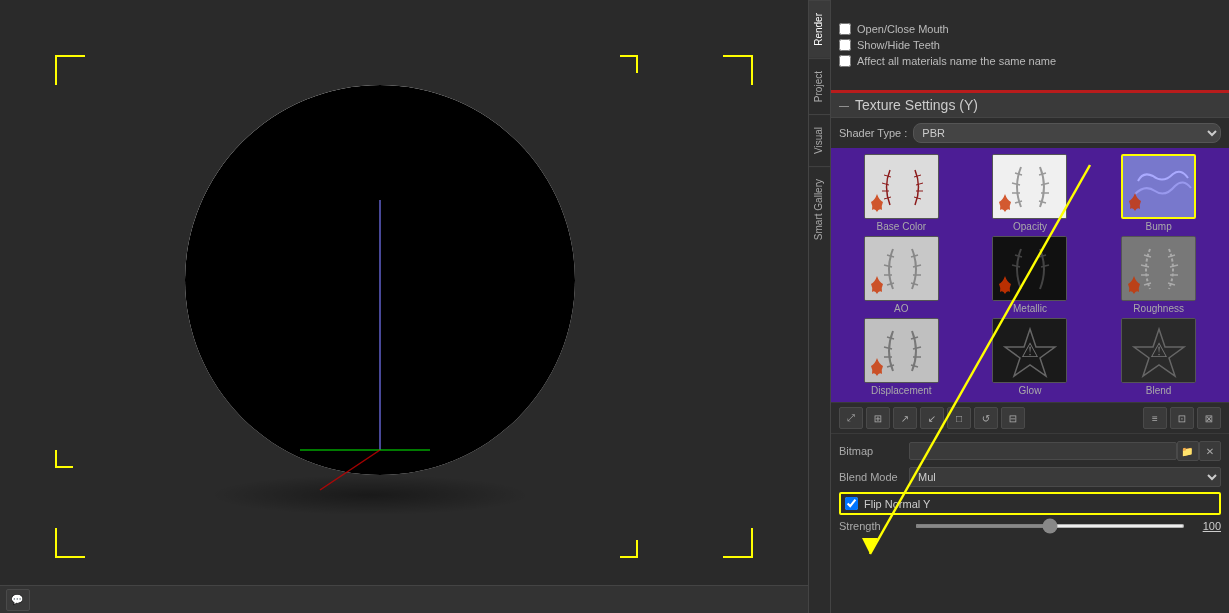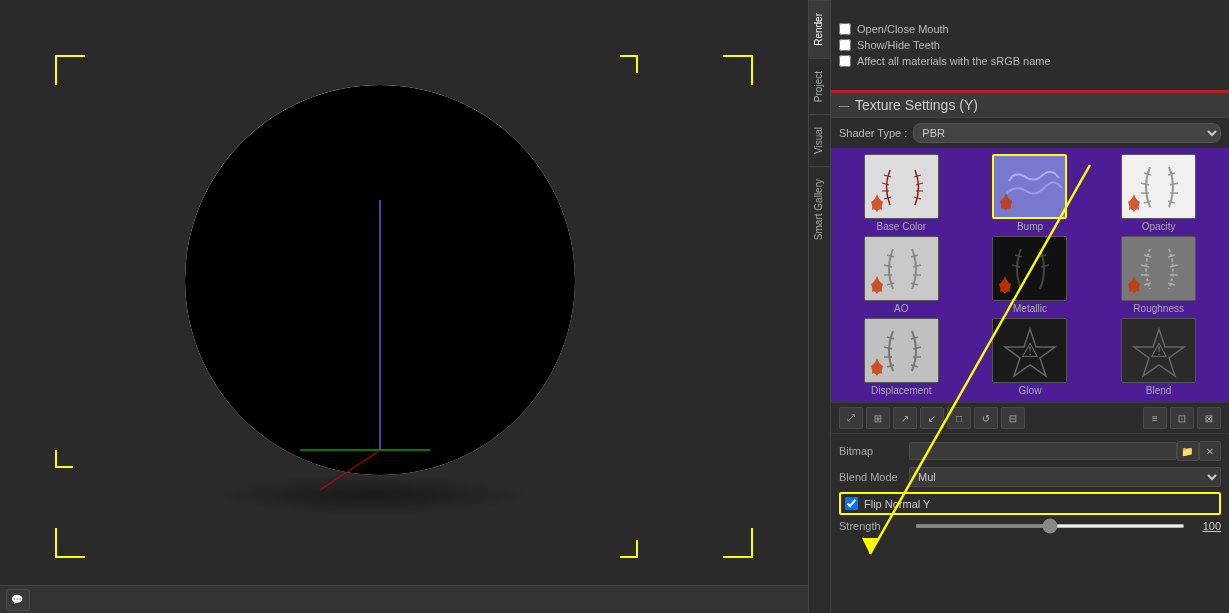--- a/index.html
+++ b/index.html
@@ -469,21 +469,21 @@
     <div class="checkbox-row">
       <input type="checkbox" style="">
       <span>Open/Close Mouth</span>
     </div>
     <div class="checkbox-row">
       <input type="checkbox" style="">
       <span>Show/Hide Teeth</span>
     </div>
     <div class="checkbox-row">
       <input type="checkbox" style="">
-      <span>Affect all materials with the sRGB name</span>
+      <span>Affect all materials name the same name</span>
     </div>
   </div>
 
   <div class="section-header">
     <span class="section-collapse">—</span>
     <span class="section-title">Texture Settings (Y)</span>
   </div>
 
   <div class="shader-row">
     <span>Shader Type :</span>
@@ -514,34 +514,20 @@
           </g>
         </svg>
         <svg class="fire-icon-svg" viewBox="0 0 16 20">
             <path d="M8 0 Q6 6 2 8 Q4 12 3 16 Q6 14 8 18 Q10 14 13 16 Q12 12 14 8 Q10 6 8 0Z" fill="#cc3300" opacity="0.8"></path>
           </svg>
       </div>
       <span class="texture-label">Base Color</span>
     </div>
 
     <div class="texture-cell">
-      <div class="texture-thumb thumb-bump selected">
-        <svg width="75" height="65" viewBox="0 0 75 65">
-          <rect width="75" height="65" fill="#7878cc"></rect>
-          <path d="M15 25 Q20 15 30 20 Q40 28 50 18 Q58 12 65 22" fill="none" stroke="#aaaaff" stroke-width="2"></path>
-          <path d="M12 38 Q22 28 32 35 Q42 42 52 30 Q60 22 68 32" fill="none" stroke="#9999ee" stroke-width="2"></path>
-        </svg>
-        <svg class="fire-icon-svg" viewBox="0 0 16 20">
-            <path d="M8 0 Q6 6 2 8 Q4 12 3 16 Q6 14 8 18 Q10 14 13 16 Q12 12 14 8 Q10 6 8 0Z" fill="#cc3300" opacity="0.8"></path>
-          </svg>
-      </div>
-      <span class="texture-label">Bump</span>
-    </div>
-
-    <div class="texture-cell">
       <div class="texture-thumb thumb-opacity">
         <svg width="75" height="65" viewBox="0 0 75 65">
           <rect width="75" height="65" fill="#f0f0f0"></rect>
           <path d="M28 12 Q20 32 28 52" fill="none" stroke="#999" stroke-width="2"></path>
           <path d="M47 12 Q55 32 47 52" fill="none" stroke="#999" stroke-width="2"></path>
           <g stroke="#999" stroke-width="1.5">
             <line x1="22" y1="18" x2="29" y2="20"></line>
               <line x1="19" y1="28" x2="27" y2="30"></line>
             <line x1="19" y1="38" x2="27" y2="38"></line>
               <line x1="22" y1="48" x2="29" y2="46"></line>
@@ -552,20 +538,34 @@
           </g>
         </svg>
         <svg class="fire-icon-svg" viewBox="0 0 16 20">
             <path d="M8 0 Q6 6 2 8 Q4 12 3 16 Q6 14 8 18 Q10 14 13 16 Q12 12 14 8 Q10 6 8 0Z" fill="#cc3300" opacity="0.8"></path>
           </svg>
       </div>
       <span class="texture-label">Opacity</span>
     </div>
 
     <div class="texture-cell">
+      <div class="texture-thumb thumb-bump selected">
+        <svg width="75" height="65" viewBox="0 0 75 65">
+          <rect width="75" height="65" fill="#7878cc"></rect>
+          <path d="M15 25 Q20 15 30 20 Q40 28 50 18 Q58 12 65 22" fill="none" stroke="#aaaaff" stroke-width="2"></path>
+          <path d="M12 38 Q22 28 32 35 Q42 42 52 30 Q60 22 68 32" fill="none" stroke="#9999ee" stroke-width="2"></path>
+        </svg>
+        <svg class="fire-icon-svg" viewBox="0 0 16 20">
+            <path d="M8 0 Q6 6 2 8 Q4 12 3 16 Q6 14 8 18 Q10 14 13 16 Q12 12 14 8 Q10 6 8 0Z" fill="#cc3300" opacity="0.8"></path>
+          </svg>
+      </div>
+      <span class="texture-label">Bump</span>
+    </div>
+
+    <div class="texture-cell">
       <div class="texture-thumb thumb-ao">
         <svg width="75" height="65" viewBox="0 0 75 65">
           <rect width="75" height="65" fill="#c8c8c8"></rect>
           <path d="M28 12 Q20 32 28 52" fill="none" stroke="#888" stroke-width="2"></path>
           <path d="M47 12 Q55 32 47 52" fill="none" stroke="#888" stroke-width="2"></path>
           <g stroke="#888" stroke-width="1.5">
             <line x1="22" y1="18" x2="29" y2="20"></line>
               <line x1="19" y1="28" x2="27" y2="30"></line>
             <line x1="19" y1="38" x2="27" y2="38"></line>
               <line x1="22" y1="48" x2="29" y2="46"></line>

